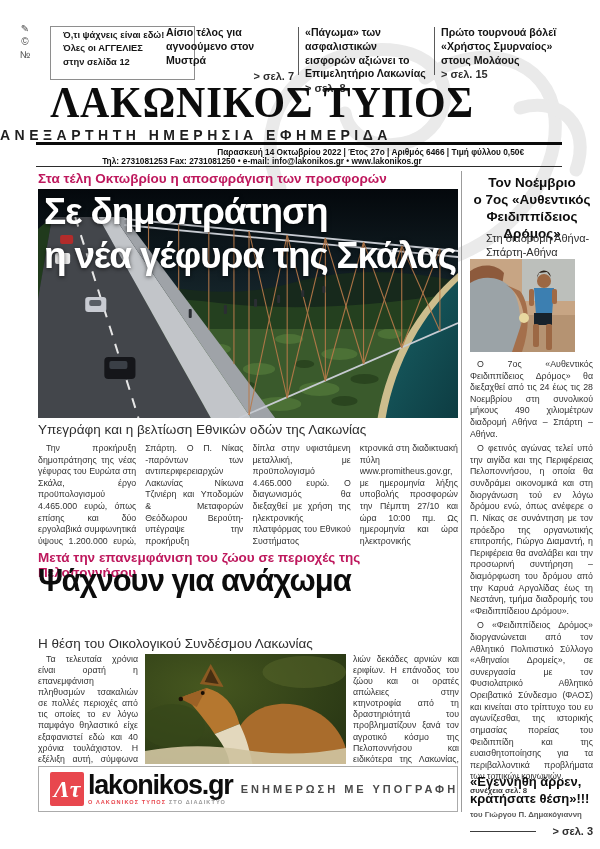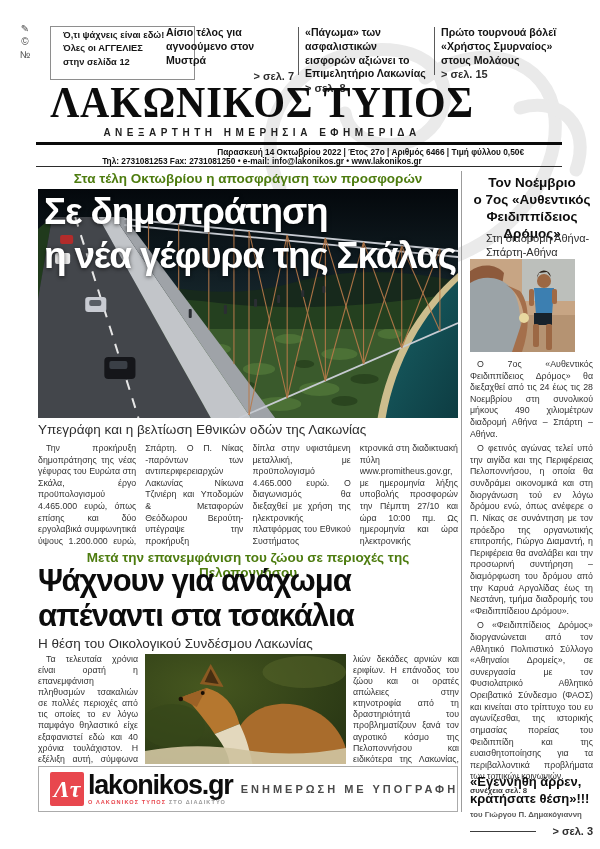--- a/index.html
+++ b/index.html
@@ -19,28 +19,28 @@
   .t1{left:166px;width:128px;}
   .t2{left:305px;width:124px;}
   .t3{left:441px;width:119px;}
   .tdiv{top:27px;width:1px;height:48px;background:#5a5a5a;}
   .pgref{font-size:11px;font-weight:700;color:#2e2e2e;white-space:nowrap;}
   .pgref-right{display:block;text-align:right;margin-top:2px;}
   
   .mast-title{left:0;top:76px;width:524px;text-align:center;
       font-family:"Liberation Serif",serif;font-weight:700;font-size:45px;letter-spacing:1px;
       color:#0c0c0c;transform:scaleX(.9);transform-origin:center;white-space:nowrap;}
-  .mast-sub{left:0;top:127px;width:524px;text-align:center;font-size:10px;font-weight:600;
+  .mast-sub{left:0;top:127px;width:524px;font-size:14px;font-weight:600;
       letter-spacing:4.5px;color:#1f1f1f;white-space:nowrap;}
   .rule-thick{left:36px;top:142px;width:526px;height:2.5px;background:#0a0a0a;}
   .dateline{left:0;top:146.5px;width:524px;text-align:right;font-size:8.3px;font-weight:700;color:#111;}
   .contact{left:0;top:156px;width:524px;text-align:center;font-size:8.3px;font-weight:700;color:#111;}
   .rule-thin{left:36px;top:166px;width:526px;height:1px;background:#2b2b2b;}
   
-  .kicker{left:38px;width:420px;font-size:13.5px;font-weight:700;color:#4d7c0f;text-align:center;}
+  .kicker{left:38px;width:420px;font-size:13.5px;font-weight:700;color:#be185d;}
   .k1{top:171px;}
   .hero{left:38px;top:189px;width:420px;height:229px;background:#15242a;}
   .hero svg{position:absolute;left:0;top:0;width:100%;height:100%;}
   .hero-head{position:absolute;left:6px;top:1px;color:#ffffff;font-weight:800;font-size:37px;
       line-height:1.2;letter-spacing:-1.2px;text-shadow:0 1px 4px rgba(0,0,0,.65);z-index:3;}
   .subhead{left:38px;width:420px;font-size:13.5px;font-weight:500;color:#2e2e2e;}
   .sh1{top:422px;}
   .leadcols{left:38px;top:443px;width:420px;height:104px;display:flex;gap:9px;}
   .leadcols .col{flex:1;font-size:8.8px;line-height:1.32;text-align:justify;color:#333;overflow:hidden;}
   .indent{text-indent:8px;}
@@ -211,21 +211,20 @@
     <div class="col">δίπλα στην υφιστάμενη μεταλλική, με προϋπολογισμό 4.465.000 ευρώ. Ο διαγωνισμός θα διεξαχθεί με χρήση της ηλεκτρονικής πλατφόρμας του Εθνικού Συστήματος Ηλεκτρονικών Δημοσίων Συμβάσεων (ΕΣΗΔΗΣ). Οι προσφορές θα υποβάλλονται από τους οικονομικούς φορείς ηλε-</div>
     <div class="col">
       <span>κτρονικά στη διαδικτυακή πύλη www.promitheus.gov.gr, με ημερομηνία λήξης υποβολής προσφορών την Πέμπτη 27/10 και ώρα 10:00 πμ. Ως ημερομηνία και ώρα ηλεκτρονικής αποσφράγισης των προσφορών ορίζεται η Πέμπτη 27/10 και ώρα 2:00 μμ.</span>
       
     </div>
   </div>
 
   <div class="abs kicker k2 z">Μετά την επανεμφάνιση του ζώου σε περιοχές της Πελοποννήσου</div>
   <div class="abs head2 z">
     <div>Ψάχνουν για ανάχωμα</div>
-    <div>απέναντι στα τσακάλια</div>
   </div>
   <div class="abs subhead sh2 z">Η θέση του Οικολογικού Συνδέσμου Λακωνίας</div>
 
   <div class="abs row2 z">
     <div class="col c1 indent">Τα τελευταία χρόνια είναι ορατή η επανεμφάνιση πληθυσμών τσακαλιών σε πολλές περιοχές από τις οποίες το εν λόγω παμφάγο θηλαστικό είχε εξαφανιστεί εδώ και 40 χρόνια τουλάχιστον. Η εξέλιξη αυτή, σύμφωνα με τις καταγγελίες κτηνοτρόφων, έχει επιφέρει σοβαρές ζημιές στο ζωικό τους κεφάλαιο, αφού υπολογίζεται ότι έχουν θανατωθεί από τις αγέλες των τσακα-</div>
     <div class="jackal">
       <svg viewBox="0 0 202 110" preserveAspectRatio="none">
         <defs>
           <radialGradient id="jbg" cx="0.3" cy="0.3" r="1.1">
             <stop offset="0" stop-color="#46571f"></stop>

